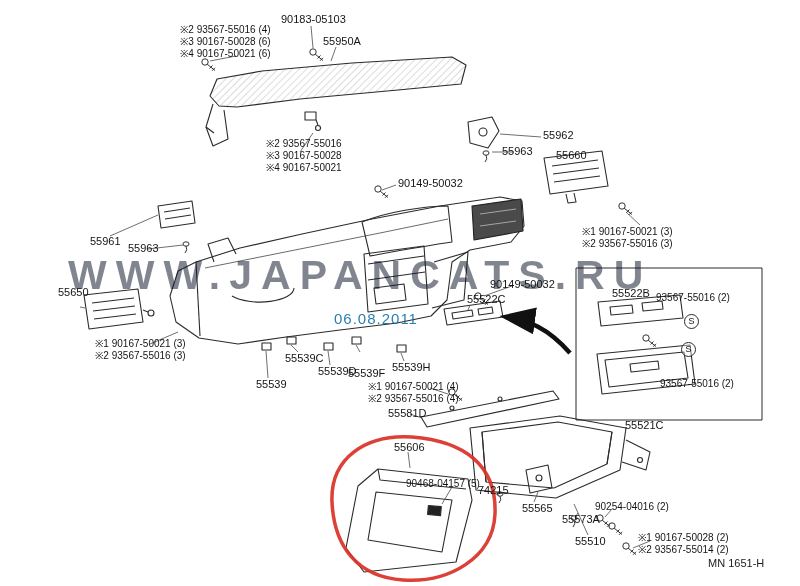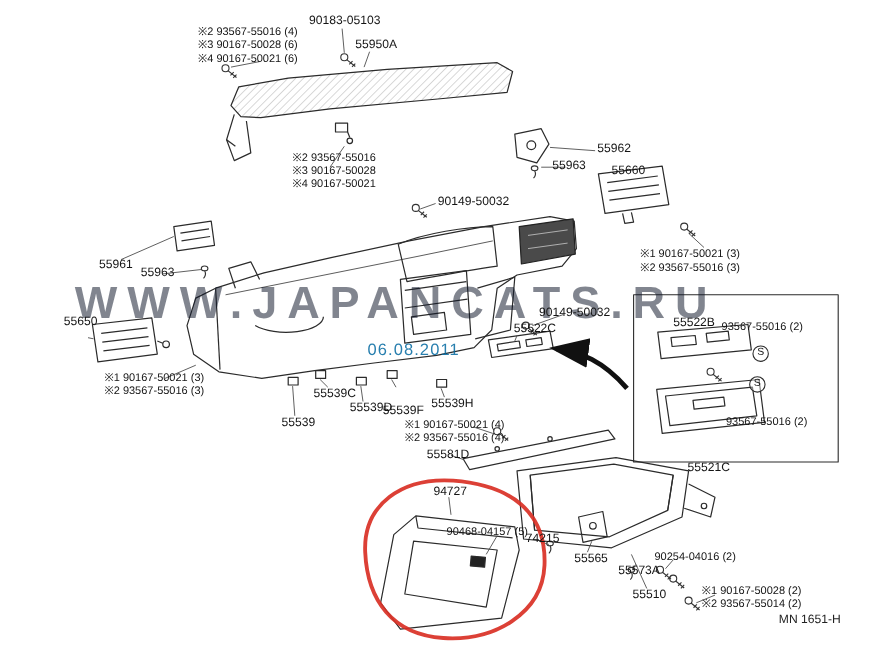--- a/index.html
+++ b/index.html
@@ -233,21 +233,21 @@
       <div class="plabel note" style="left: 95px; top: 338px;">※1 90167-50021 (3)</div>
       <div class="plabel note" style="left: 95px; top: 350px;">※2 93567-55016 (3)</div>
       <div class="plabel" style="left: 285px; top: 353px;">55539C</div>
       <div class="plabel" style="left: 348px; top: 353px; margin-top: 15px;">55539F</div>
       <div class="plabel" style="left: 392px; top: 362px;">55539H</div>
       <div class="plabel" style="left: 318px; top: 366px;">55539D</div>
       <div class="plabel" style="left: 256px; top: 379px; text-align: center;">55539</div>
       <div class="plabel note" style="left: 368px; top: 381px;">※1 90167-50021 (4)</div>
       <div class="plabel note" style="left: 368px; top: 393px;">※2 93567-55016 (4)</div>
       <div class="plabel" style="left: 388px; top: 408px;">55581D</div>
-      <div class="plabel" style="left: 394px; top: 442px;">94727</div>
+      <div class="plabel" style="left: 394px; top: 442px;">55606</div>
       <div class="plabel note" style="left: 406px; top: 478px;">90468-04157 (5)</div>
       <div class="plabel" style="left: 478px; top: 485px;">74215</div>
       <div class="plabel" style="left: 522px; top: 503px;">55565</div>
       <div class="plabel" style="left: 562px; top: 514px;">55573A</div>
       <div class="plabel note" style="left: 595px; top: 501px; text-align: center;">90254-04016 (2)</div>
       <div class="plabel" style="left: 575px; top: 536px;">55510</div>
       <div class="plabel note" style="left: 638px; top: 532px;">※1 90167-50028 (2)</div>
       <div class="plabel note" style="left: 638px; top: 544px;">※2 93567-55014 (2)</div>
     </div>
 

